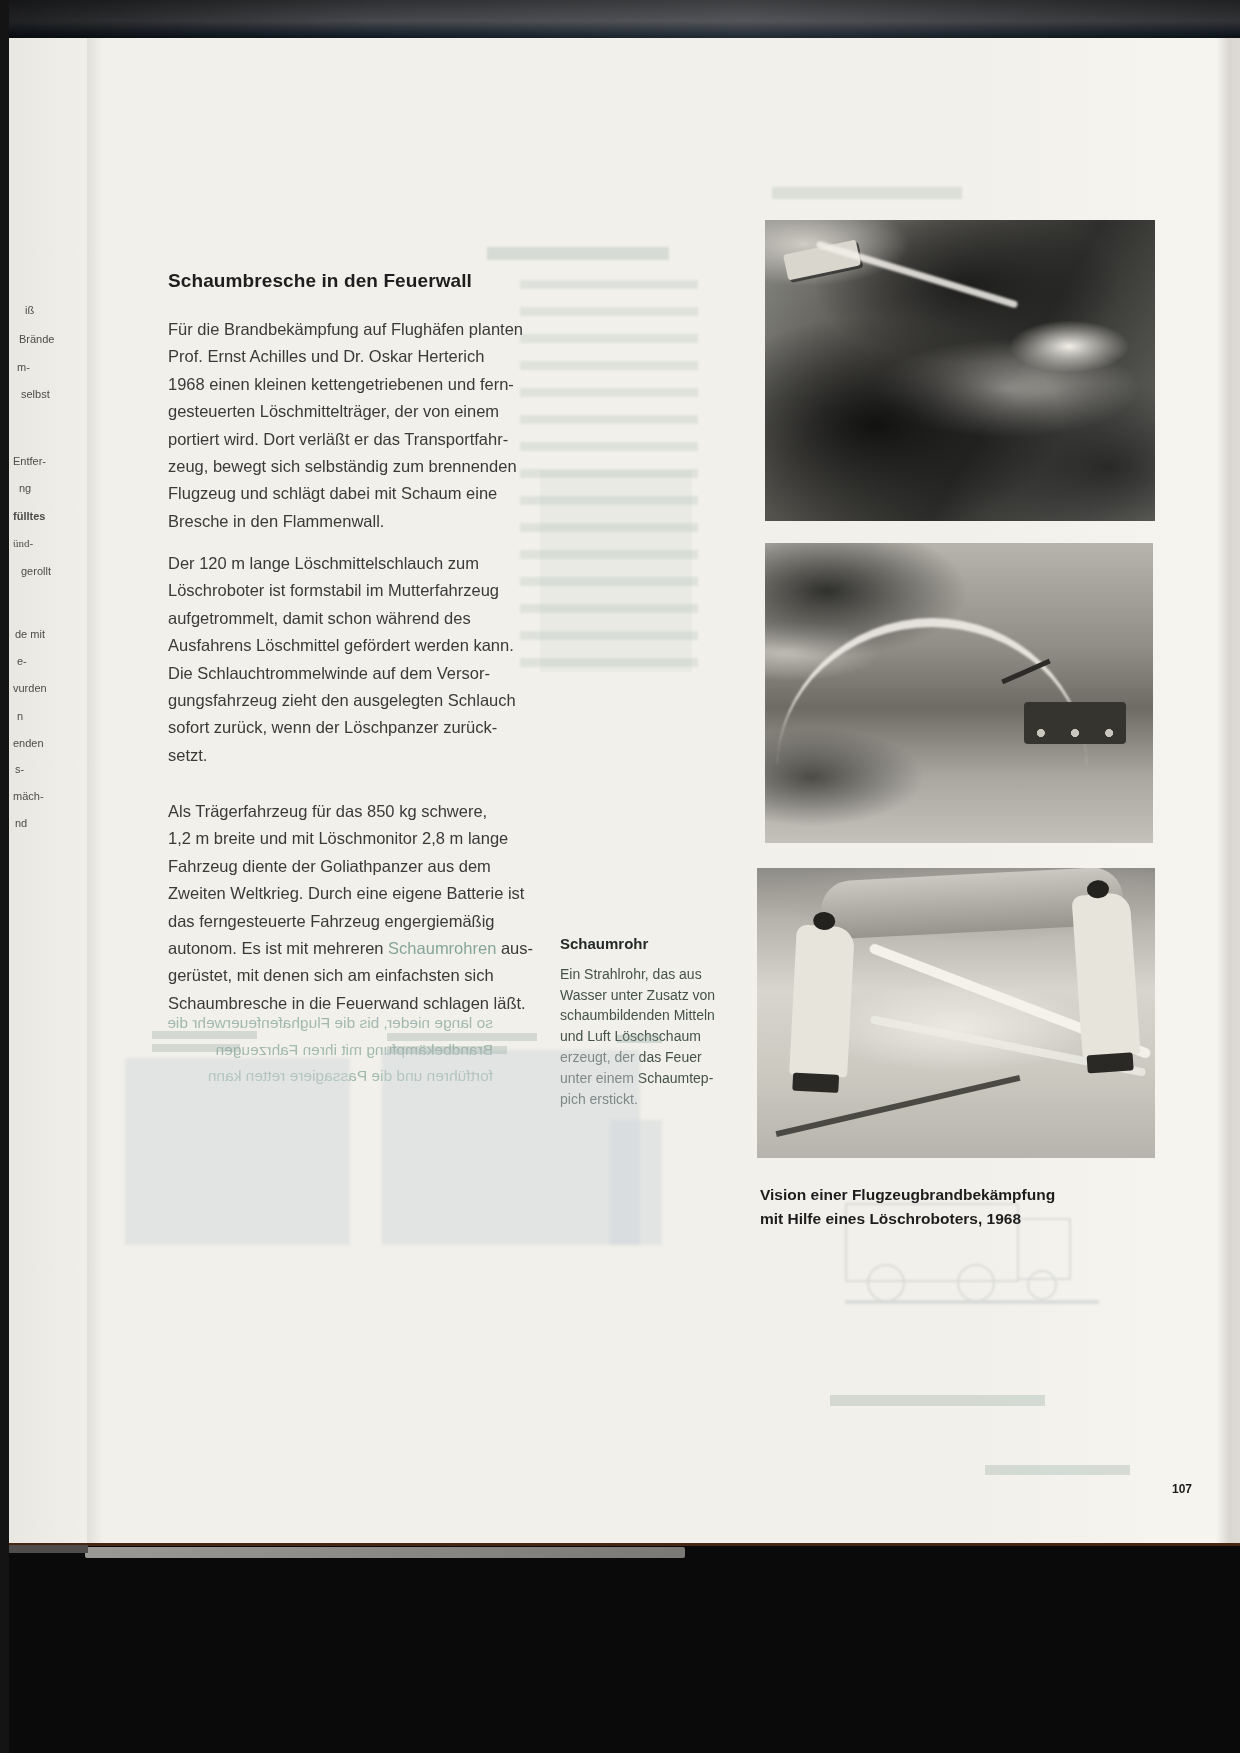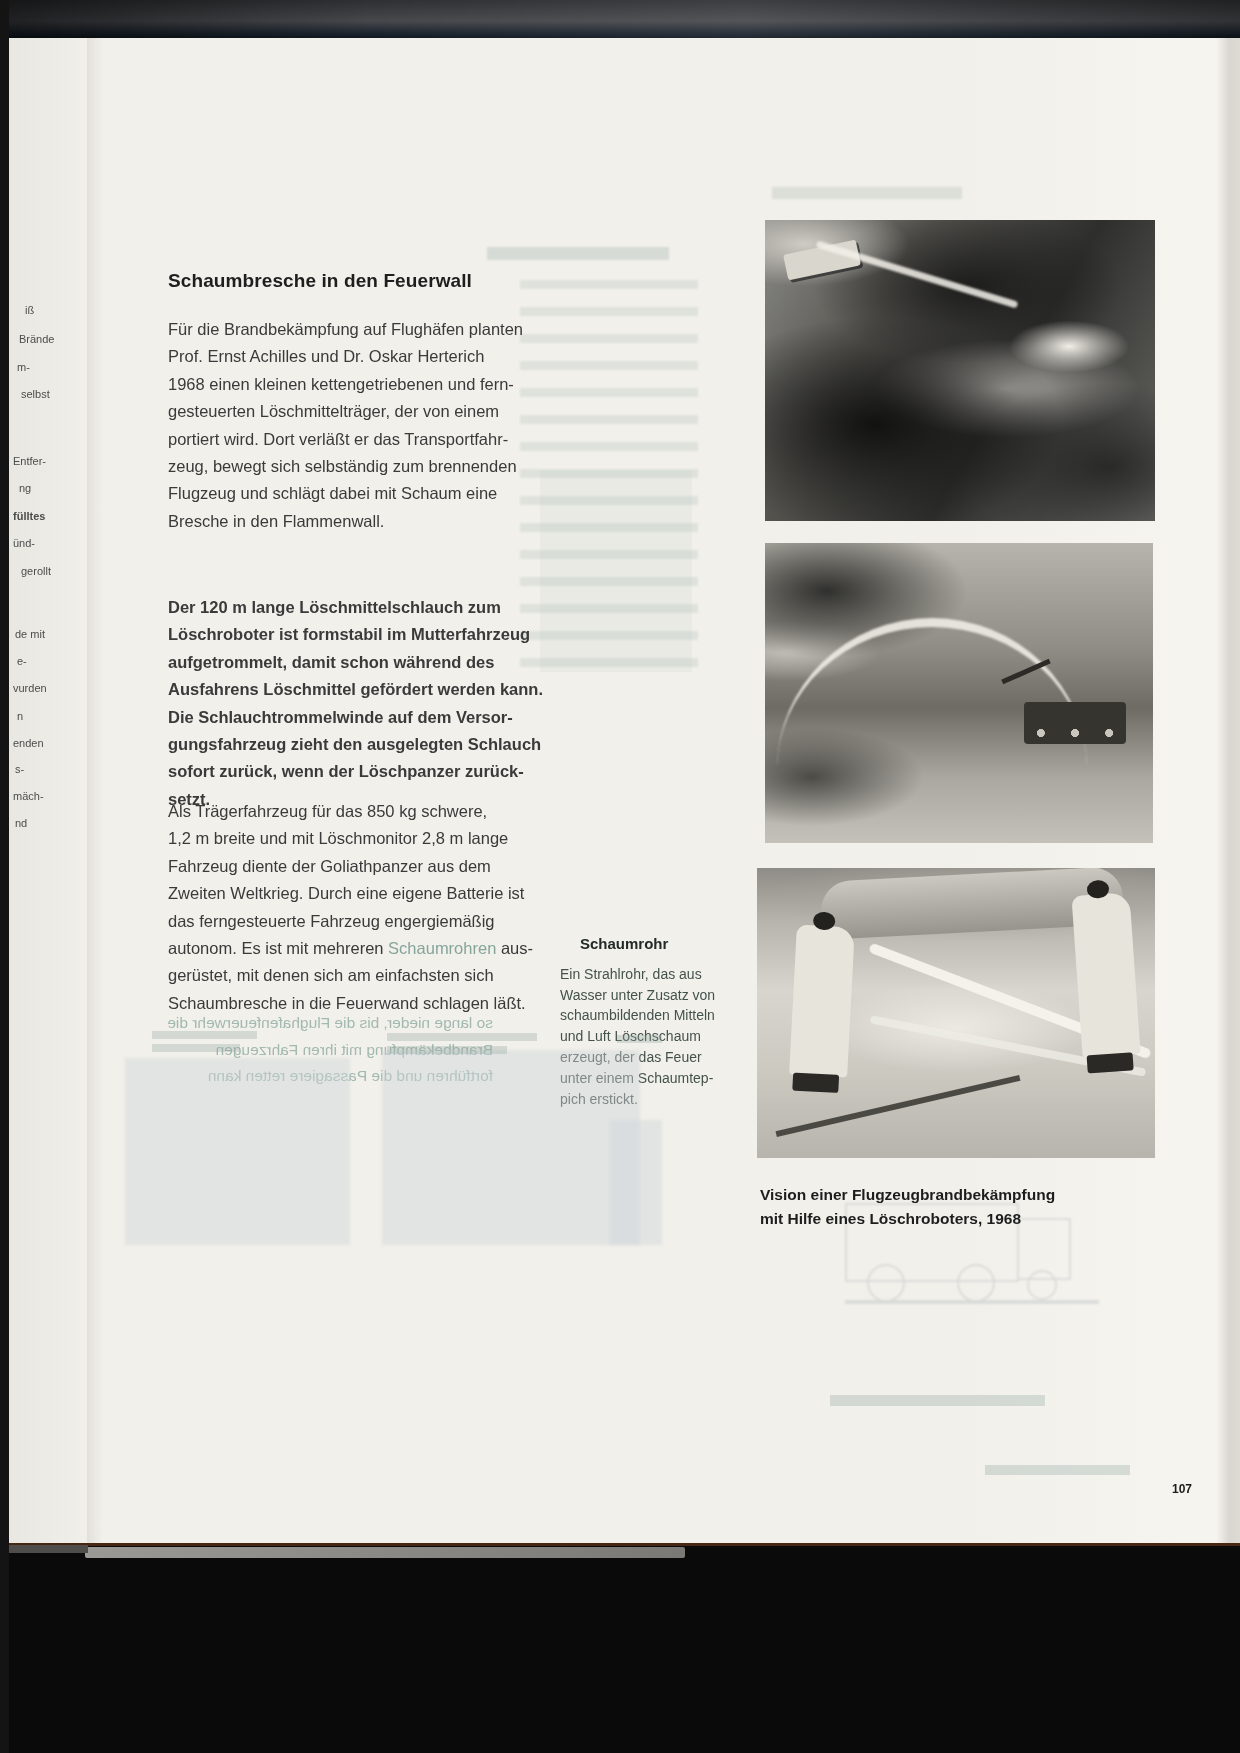--- a/index.html
+++ b/index.html
@@ -26,27 +26,27 @@
     background:linear-gradient(to right,#e9e7e1 0,#f2f0ea 90px,#f2f0ea 78%,#f7f5f0 100%);}
   .gutter{position:absolute;left:78px;top:0;width:16px;height:100%;
     background:linear-gradient(to right,rgba(120,116,108,.12),rgba(0,0,0,0));}
   
   .frag{position:absolute;color:#4c4c4b;font-size:11px;white-space:nowrap;}
   
   .heading{position:absolute;left:159px;top:232px;font-size:19px;font-weight:bold;color:#1e1e1e;letter-spacing:.1px;}
   .para{position:absolute;left:159px;width:372px;font-size:16.5px;line-height:27.4px;color:#3a3a3a;}
   .para div{white-space:nowrap;}
   #p1{top:278px;}
-  #p2{top:556px;font-weight:bold;}
+  #p2{top:512px;}
   #p3{top:760px;}
   .rich-line{white-space:nowrap;}
   .term{color:#85a59b;}
   
   .sidebar{position:absolute;left:551px;top:896px;width:185px;color:#44524c;font-size:14px;line-height:20.8px;}
-  .sidebar .cap-title{font-weight:bold;color:#232926;font-size:15px;margin-bottom:9px;margin-left:20px;}
+  .sidebar .cap-title{font-weight:bold;color:#232926;font-size:15px;margin-bottom:9px;}
   .sidebar div{white-space:nowrap;}
   
   .fig{position:absolute;overflow:hidden;}
   #fig1{left:756px;top:182px;width:390px;height:301px;
     background-color:#4a4a48;
     background-image:
       radial-gradient(ellipse 60px 26px at 78% 42%,#f2efe8 0%,rgba(242,239,232,0) 100%),
       radial-gradient(ellipse 150px 60px at 10% 8%,#cfccc4 0%,rgba(207,204,196,0) 70%),
       radial-gradient(ellipse 220px 110px at 52% 22%,rgba(22,22,22,.85) 0%,rgba(22,22,22,0) 70%),
       radial-gradient(ellipse 260px 150px at 28% 68%,rgba(12,12,12,.9) 0%,rgba(12,12,12,0) 72%),
@@ -133,21 +133,21 @@
     <div class="gutter"></div>
 
     <div>
       <span class="frag" style="left:16px;top:266px;">iß</span>
       <span class="frag" style="left:10px;top:295px;">Brände</span>
       <span class="frag" style="left:8px;top:323px;">m-</span>
       <span class="frag" style="left:12px;top:350px;">selbst</span>
       <span class="frag" style="left:4px;top:417px;">Entfer-</span>
       <span class="frag" style="left:10px;top:444px;">ng</span>
       <span class="frag" style="left:4px;top:472px;font-weight:bold;">fülltes</span>
-      <span class="frag" style="left:4px;top:499px;">ünd-</span>
+      <span class="frag" style="left:4px;top:499px;font-family:Liberation Serif, serif;">ünd-</span>
       <span class="frag" style="left:12px;top:527px;">gerollt</span>
       <span class="frag" style="left:6px;top:590px;">de mit</span>
       <span class="frag" style="left:8px;top:617px;">e-</span>
       <span class="frag" style="left:4px;top:644px;">vurden</span>
       <span class="frag" style="left:8px;top:672px;">n</span>
       <span class="frag" style="left:4px;top:699px;">enden</span>
       <span class="frag" style="left:6px;top:725px;">s-</span>
       <span class="frag" style="left:4px;top:752px;text-align:center;">mäch-</span>
       <span class="frag" style="left:6px;top:779px;">nd</span>
     </div>

